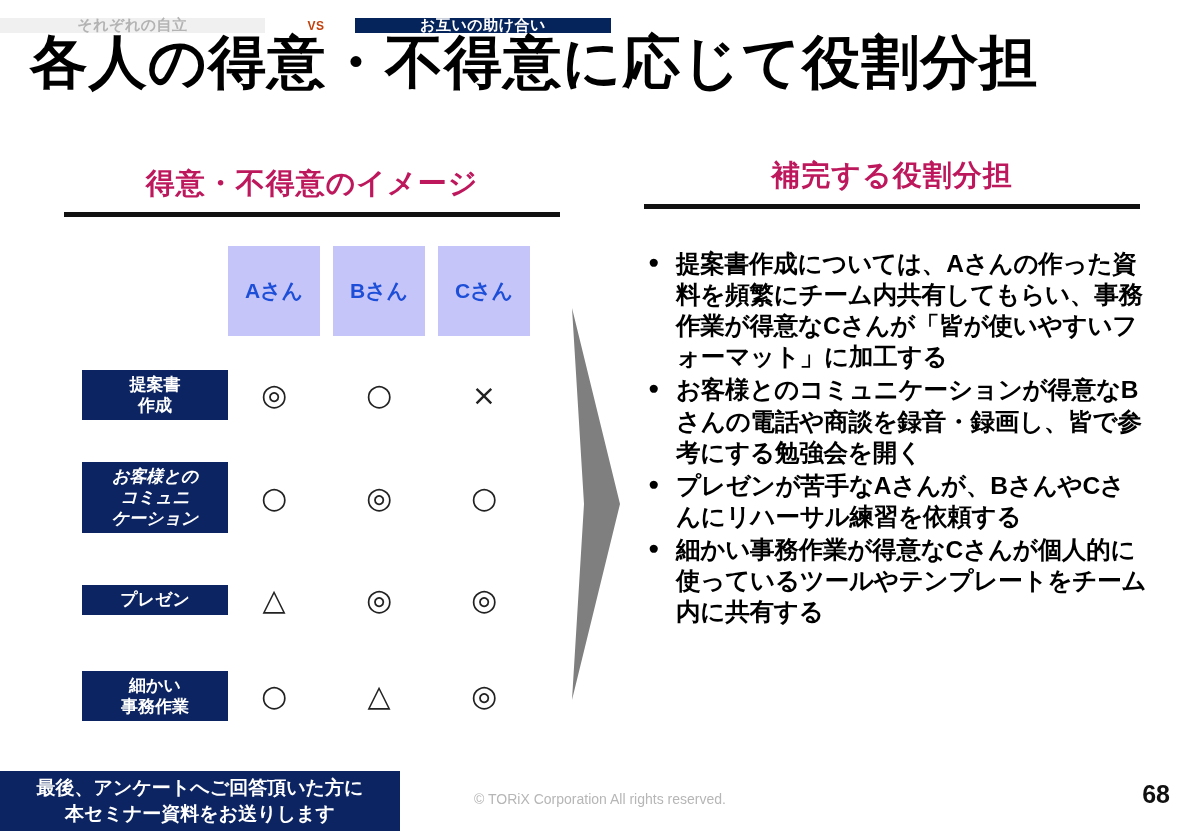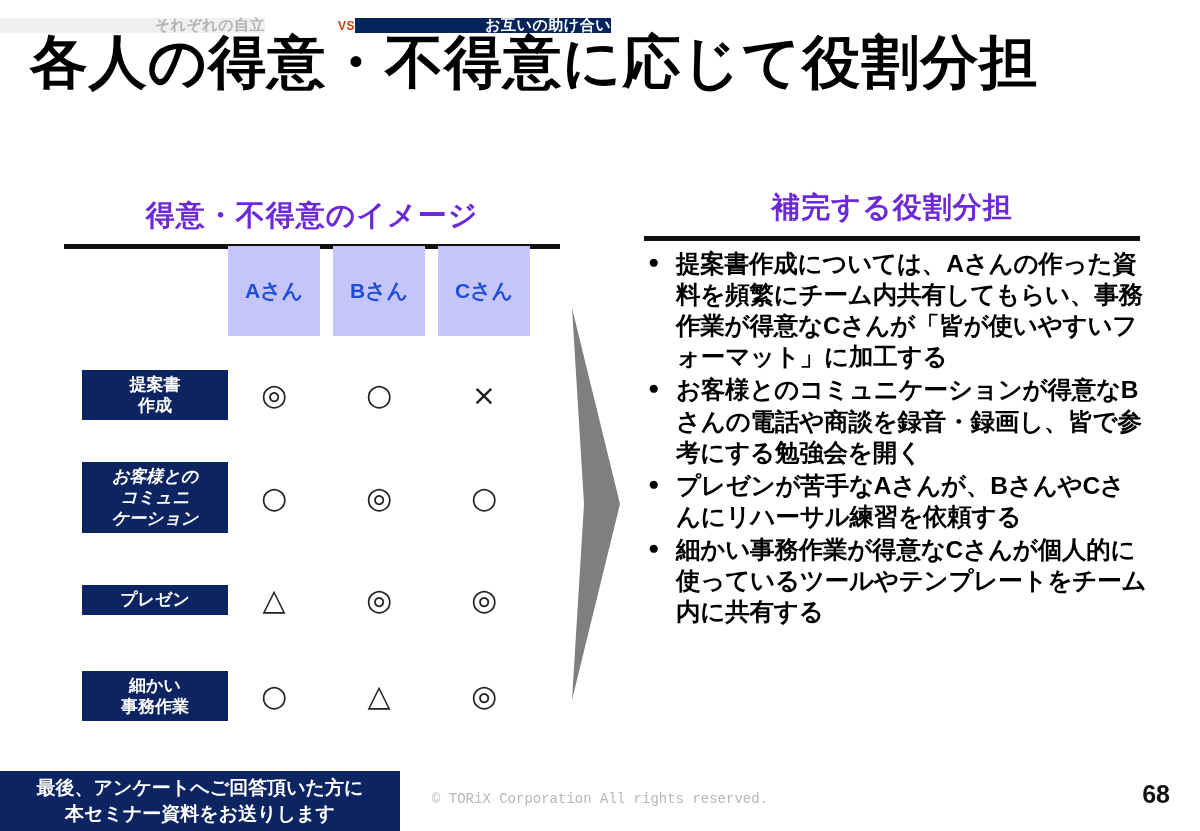--- a/index.html
+++ b/index.html
@@ -8,38 +8,38 @@
     width:1200px;height:831px;
     background:#ffffff;
     font-family:"Liberation Sans","DejaVu Sans",sans-serif;
     overflow:hidden;
     position:relative;
   }
   .slide{position:relative;width:1200px;height:831px;}
 
   
   .tabstrip{position:absolute;left:0;top:0;height:33px;display:flex;align-items:stretch;}
-  .tab{display:flex;align-items:center;justify-content:flex-end;font-weight:700;font-size:15px;letter-spacing:.5px;margin-top:18px;}
+  .tab{display:flex;align-items:center;justify-content:center;font-weight:700;font-size:15px;letter-spacing:.5px;margin-top:18px;}
   .tab-inactive{width:265px;background:#f0f0f0;color:#b3b3b3;}
   .tab-vs{width:78px;background:#ffffff;color:#c2410c;font-size:12px;padding-left:12px;}
   .tab-active{width:256px;background:#06245c;color:#ffffff;}
 
   
   .title{
     position:absolute;left:0;top:32px;width:1068px;
     text-align:center;color:#000000;
     font-weight:900;font-size:58px;line-height:1.05;
     letter-spacing:1px;
   }
 
   
   .sec{position:absolute;}
   .sec-head{
-    text-align:center;color:#6d28d9;font-weight:900;font-size:29px;
-    letter-spacing:1px;line-height:1.1;margin-top:32px;
+    text-align:center;color:#be185d;font-weight:900;font-size:29px;
+    letter-spacing:1px;line-height:1.1;
   }
   .sec-rule{height:5px;background:#111111;margin-top:12px;}
 
   .sec-left{left:64px;top:168px;width:496px;}
   .sec-right{left:644px;top:160px;width:496px;}
 
   
   .matrix{position:absolute;left:64px;top:246px;width:500px;}
   .mrow{display:flex;align-items:stretch;}
   .rowlabel-cell{width:164px;flex:0 0 164px;display:flex;align-items:center;}
@@ -82,21 +82,21 @@
 
   
   .footer-banner{
     position:absolute;left:0;bottom:0;width:400px;height:60px;
     background:#0c2461;color:#fff;font-weight:800;font-size:19px;
     line-height:1.35;text-align:center;
     display:flex;flex-direction:column;align-items:center;justify-content:center;
   }
   .copyright{
     position:absolute;left:0;bottom:24px;width:1200px;text-align:center;
-    font-family:Liberation Mono, monospace;
+    font-family:Liberation Sans, sans-serif;
     font-size:14px;color:#b6b6b6;
   }
   .pagenum{
     position:absolute;right:30px;bottom:22px;
     font-weight:900;font-size:25px;color:#111;
   }
 </style>
 </head>
 <body>
 

